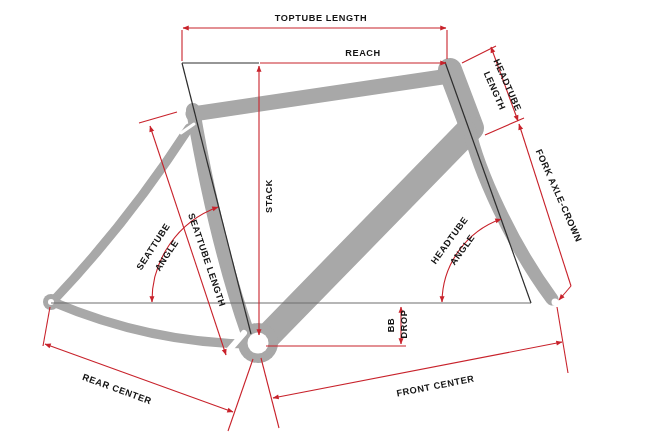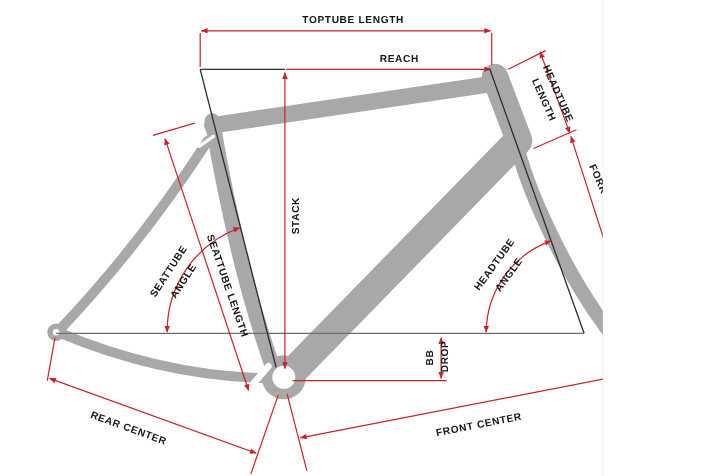--- a/index.html
+++ b/index.html
@@ -1,16 +1,16 @@
 <!DOCTYPE html>
 <html><head>
 <meta charset="utf-8">
 <style>
   html,body{margin:0;padding:0;background:#fff;}
-  .stage{position:relative;width:548px;height:433px;background:#f9a8d4;overflow:hidden;}
+  .stage{position:relative;width:650px;height:433px;background:#f9a8d4;overflow:hidden;}
   svg{display:block;}
   .lbl{font:700 9.2px "Liberation Sans", sans-serif;letter-spacing:.6px;fill:#141414;}
   .tubes path{fill:none;stroke-linecap:round;stroke-linejoin:round;}
   .dims line,.dims path{fill:none;stroke-width:1.1;}
   .axes line{stroke-width:1.2;}
   .hole{fill:#ffffff;}
   .whitegap{stroke:#ffffff;fill:none;stroke-linecap:round;}
   .arrowhead{fill:#c8222b;}
 </style>
 </head>

